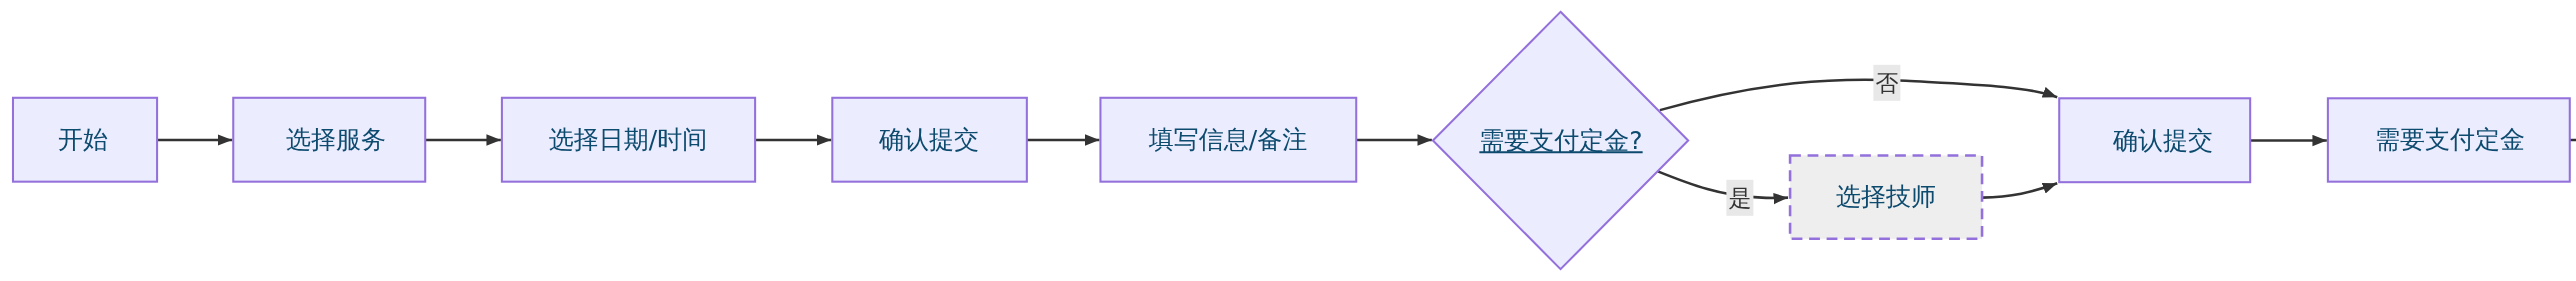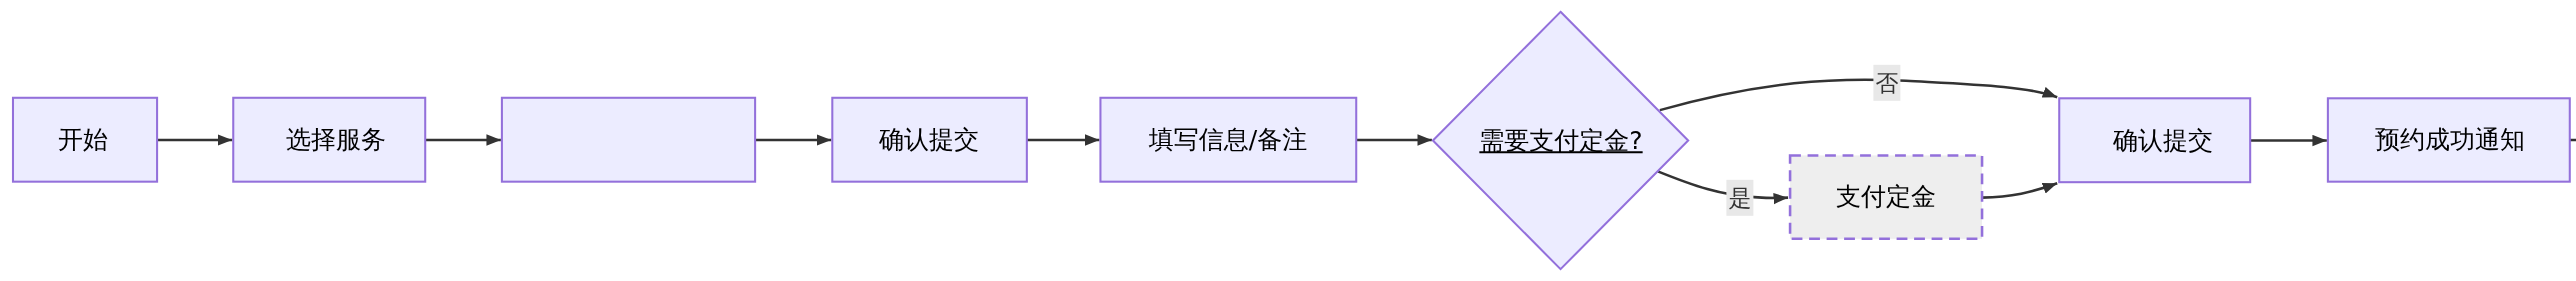--- a/index.html
+++ b/index.html
@@ -18,21 +18,21 @@
     position: absolute;
     left: 0;
     top: 0;
     width: 2802px;
     height: 281px;
   }
   .node-label {
     position: absolute;
     transform: translate(-50%, -50%);
     font-size: 25px;
-    color: #000000;
+    color: #0c4a6e;
     white-space: nowrap;
     text-align: center;
     line-height: 1.1;
   }
   .edge-label {
     position: absolute;
     transform: translate(-50%, -50%);
     font-size: 23px;
     color: #333333;
     background: #e8e8e8;
@@ -77,26 +77,27 @@
       <rect x="3475" y="302" width="373" height="162" fill="#eeeeee" stroke="#9370DB" stroke-width="5" stroke-dasharray="21 13"></rect>
       <rect x="3998" y="191" width="371" height="163" fill="#ECECFF" stroke="#9370DB" stroke-width="4"></rect>
       <rect x="4520" y="191" width="470" height="162" fill="#ECECFF" stroke="#9370DB" stroke-width="4"></rect>
       <rect x="5135" y="191" width="281" height="162" fill="#ECECFF" stroke="#9370DB" stroke-width="4"></rect>
     </g>
   </svg>
 
   
   <div class="node-label" style="left:83px; top:140px;">开始</div>
   <div class="node-label" style="left:328px; top:140px;margin-left:8px;">选择服务</div>
+  <div class="node-label" style="left:628px; top:140px;">选择日期/时间</div>
   <div class="node-label" style="left:929px; top:140px;">确认提交</div>
   <div class="node-label" style="left:1228px; top:140px;">填写信息/备注</div>
   <div class="node-label" style="left:1561px; top:141px;text-decoration:underline;">需要支付定金?</div>
-  <div class="node-label" style="left:1886px; top:197px;">支付定金</div>
+  <div class="node-label" style="left:1886px; top:197px;">选择技师</div>
   <div class="node-label" style="left:2155px; top:141px;margin-left:8px;">确认提交</div>
-  <div class="node-label" style="left:2450px; top:140px;">预约成功通知</div>
+  <div class="node-label" style="left:2450px; top:140px;">需要支付定金</div>
   
 
   
   <div class="edge-label" style="left:1887px; top:83px;">否</div>
   <div class="edge-label" style="left:1740px; top:198px;">是</div>
 
 </div>
 
 
 </body></html>

